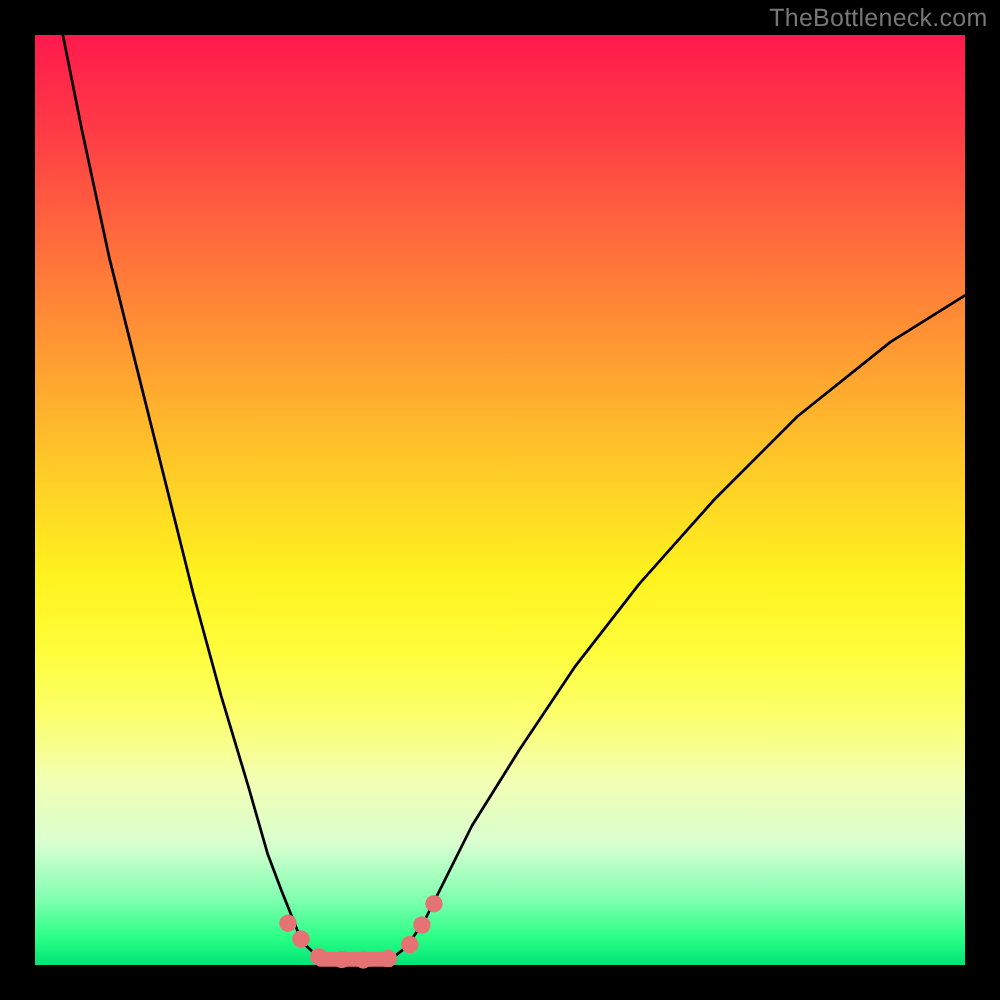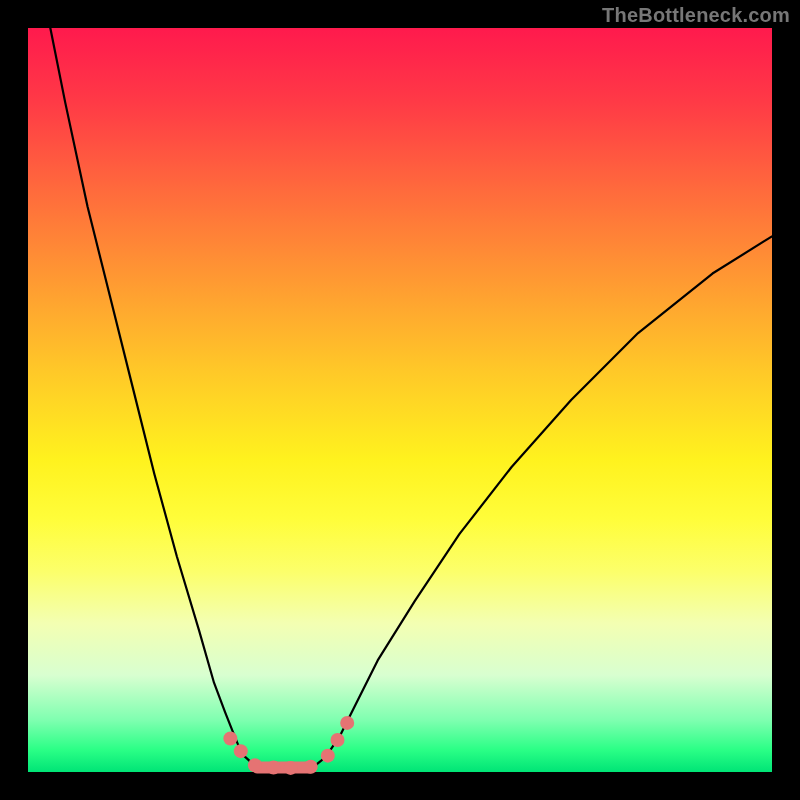--- a/index.html
+++ b/index.html
@@ -32,21 +32,21 @@
       #2bff86 97%,
       #00e476 100%);
   }
   .watermark {
     position: absolute;
     top: 4px;
     right: 10px;
     color: #777;
     font-size: 20px;
     letter-spacing: 0.2px;
-    font-weight: 700;
+    font-weight: 400;
     z-index: 10;
   }
   svg.plot {
     position: absolute;
     left: 28px;
     top: 28px;
     width: 744px;
     height: 744px;
     overflow: visible;
   }

